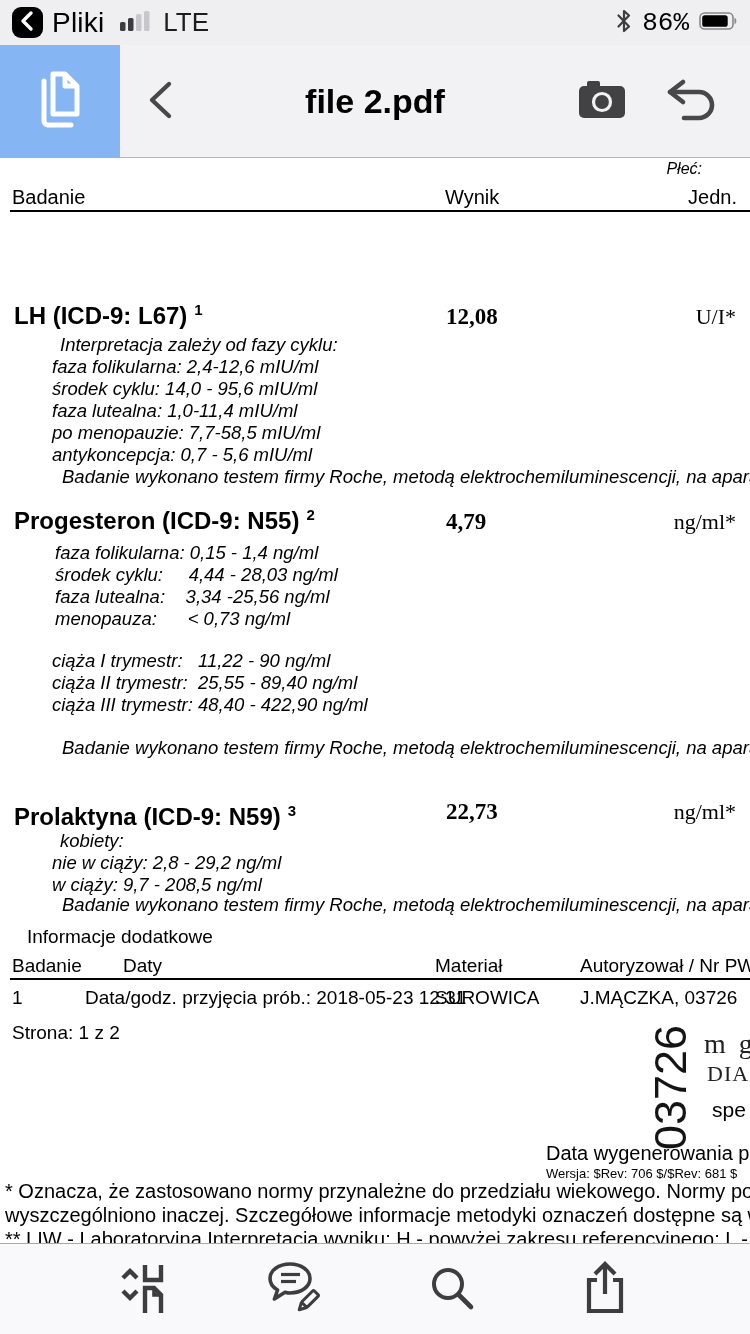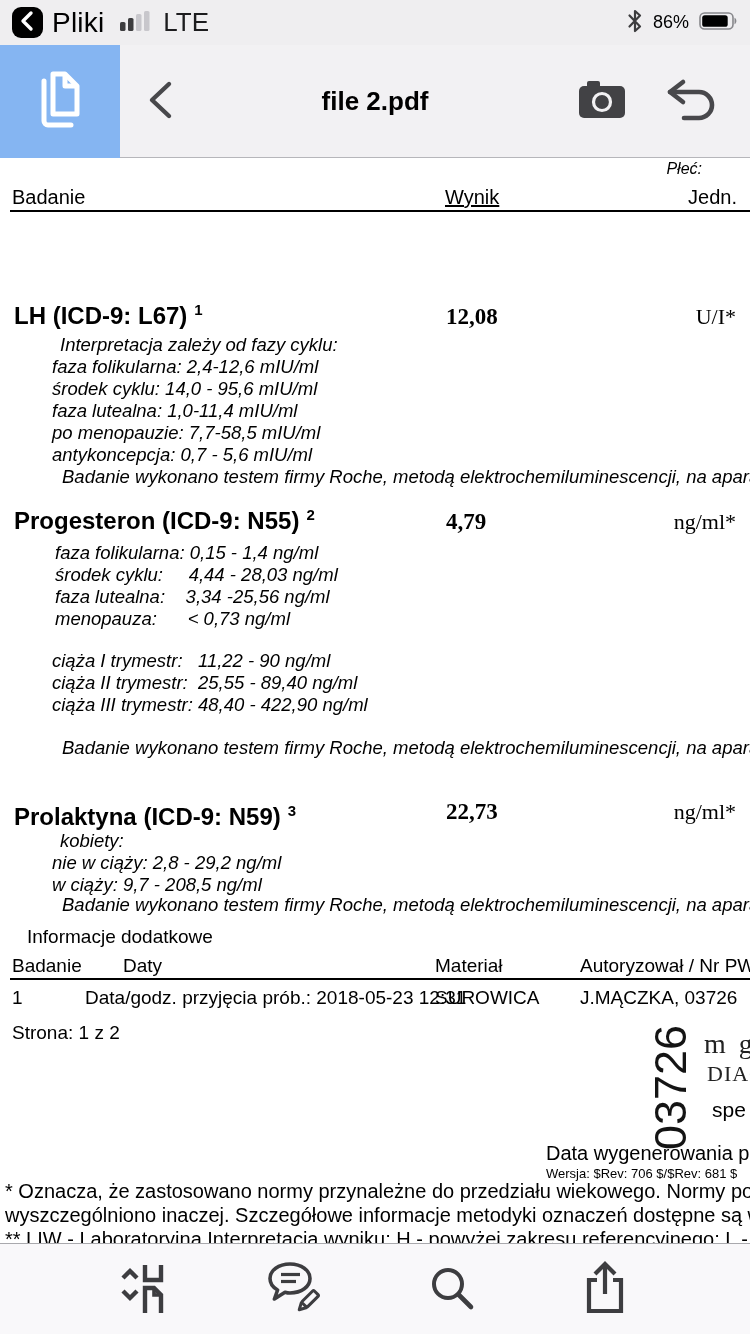--- a/index.html
+++ b/index.html
@@ -18,37 +18,37 @@
     background:#efeef0; display:flex; align-items:center; padding:0 12px;
   }
   .back-badge {
     width:31px; height:31px; background:#000; border-radius:9px;
     display:flex; align-items:center; justify-content:center; flex:0 0 auto;
   }
   .status-app { font-size:28px; margin-left:9px; letter-spacing:.2px; }
   .sig { margin-left:16px; display:block; }
   .status-lte { font-size:26px; margin-left:12px; color:#1c1c1e; }
   .status-right { margin-left:auto; display:flex; align-items:center; gap:10px; }
-  .status-batt-pct { font-size:18px; }
+  .status-batt-pct { font-size:26px;font-family:Liberation Mono, monospace; }
 
   
   .toolbar {
     position:absolute; top:45px; left:0; width:750px; height:113px;
     background:#f2f1f3; border-bottom:1px solid #b6b6ba;
   }
   .doc-tile {
     position:absolute; left:0; top:0; width:120px; height:113px;
     background:#85b5f2; display:flex; align-items:center; justify-content:center;
   }
   .back-btn { position:absolute; left:128px; top:0; width:64px; height:113px;
     display:flex; align-items:center; justify-content:center; }
   .tb-title {
     position:absolute; left:0; right:0; top:0; height:113px;
     display:flex; align-items:center; justify-content:center;
-    font-size:26px; font-weight:700; pointer-events:none;
+    font-size:34px; font-weight:700; pointer-events:none;
   }
   .cam-btn  { position:absolute; left:570px; top:0; width:64px; height:113px;
     display:flex; align-items:center; justify-content:center; }
   .undo-btn { position:absolute; left:656px; top:0; width:68px; height:113px;
     display:flex; align-items:center; justify-content:center; }
 
   
   .pdf-page {
     position:absolute; top:158px; left:0; width:750px; height:1085px;
     background:#fff; overflow:hidden;
@@ -157,21 +157,21 @@
       </svg>
     </span>
   </button>
 </div>
 
 <div class="pdf-page">
 
   <div class="abs sex" style="top:2px; right:48px;">Płeć:</div>
 
   <div class="abs colhead" style="top:28px; left:12px;">Badanie</div>
-  <div class="abs colhead" style="top:28px; left:445px;text-decoration:underline;">Wynik</div>
+  <div class="abs colhead" style="top:28px; left:445px;">Wynik</div>
   <div class="abs colhead" style="top:28px; right:13px;">Jedn.</div>
   <div class="abs rule" style="top:52px; left:10px; width:740px; height:2px;"></div>
 
   <div class="abs test-title" style="top:143px; left:14px;">
     <span>LH (ICD-9: L67)</span><sup class="fn">1</sup>
   </div>
   <div class="abs result" style="top:146px; left:446px;">12,08</div>
   <div class="abs unit" style="top:146px; right:14px;">U/I*</div>
   <div class="abs note" style="top:176px; left:60px;">Interpretacja zależy od fazy cyklu:</div>
   <div class="abs note" style="top:198px; left:52px;">faza folikularna: 2,4-12,6 mIU/ml</div>

